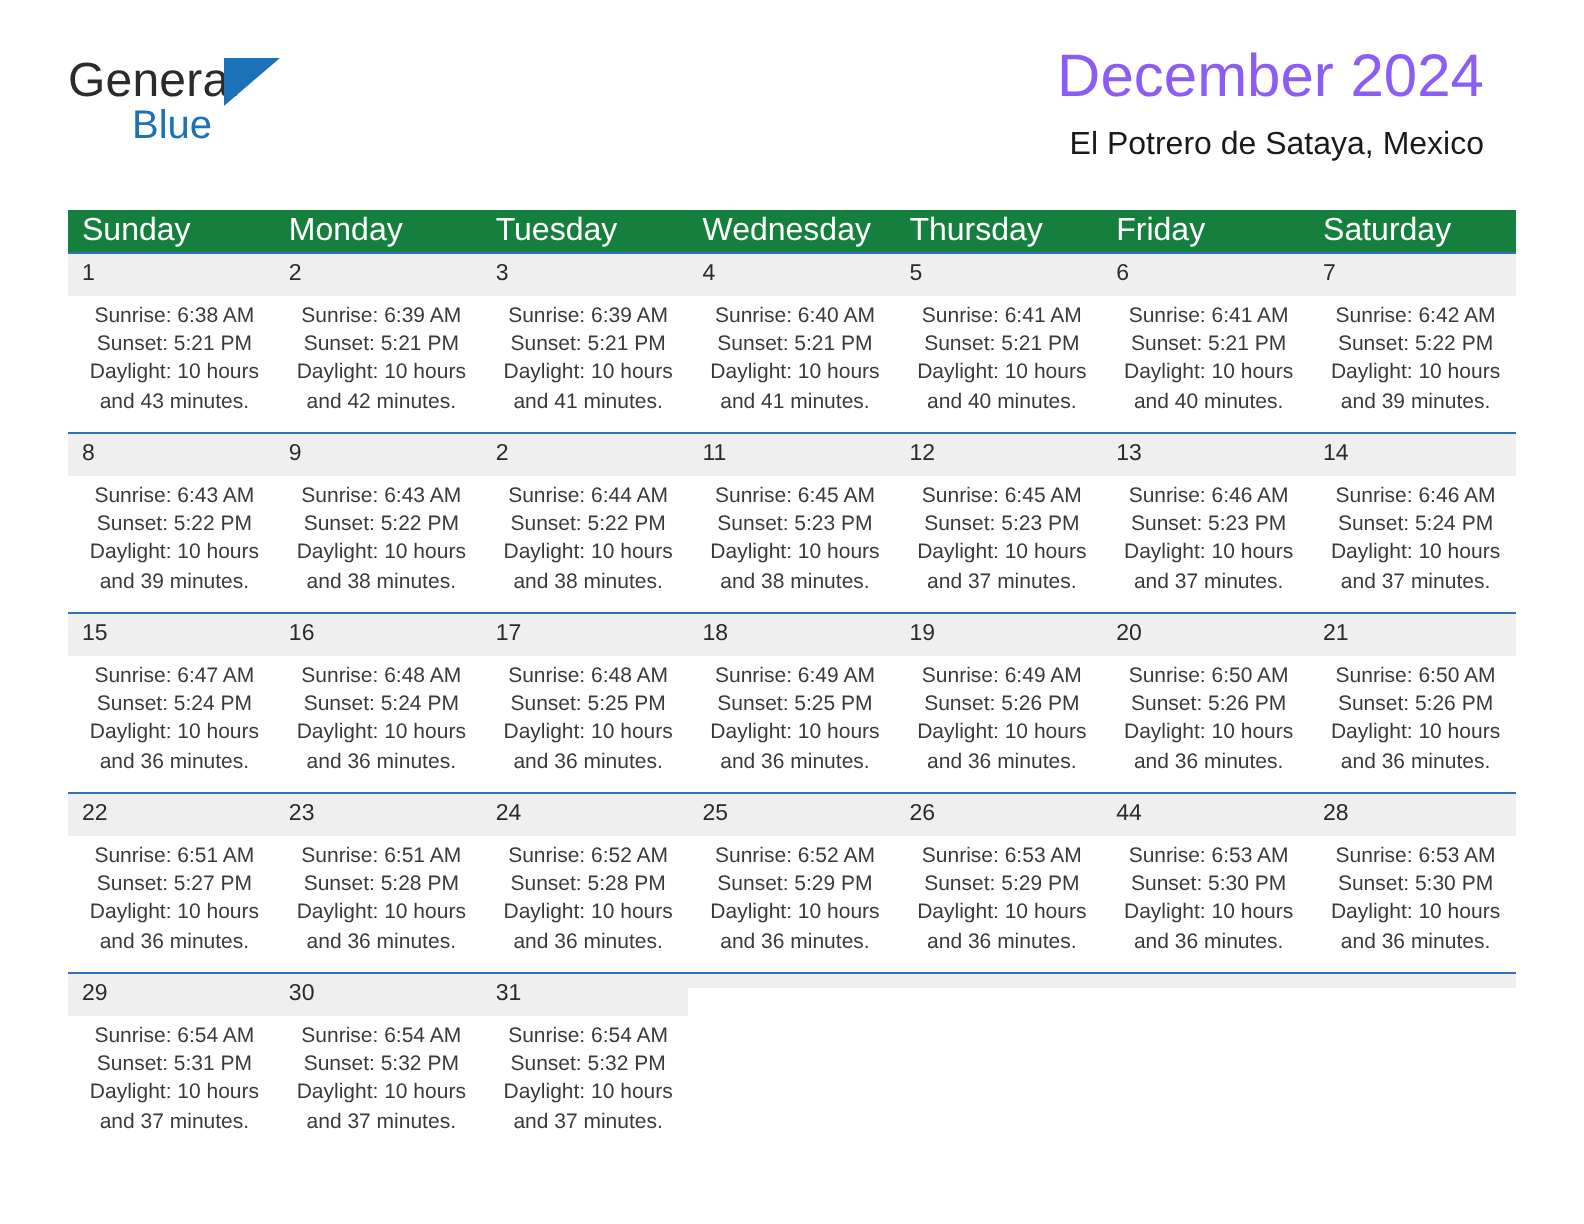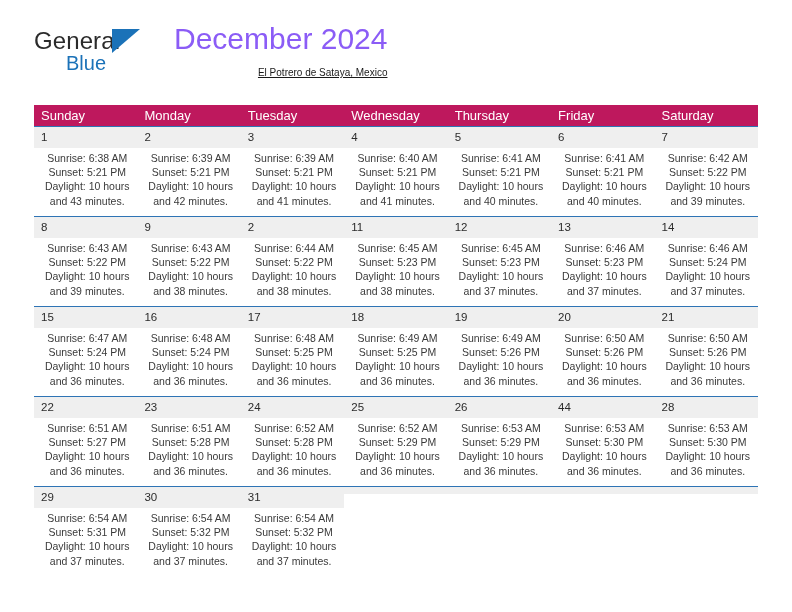--- a/index.html
+++ b/index.html
@@ -17,27 +17,28 @@
   .page {
     position: relative;
     width: 792px;
     height: 612px;
     box-sizing: border-box;
   }
 
   
   .top {
     position: absolute;
-    left: 0; right: 4px;
+    left: 0; right: 16px;
     top: 0;
     height: 100px;
     padding: 0 34px;
     box-sizing: border-box;
     display: flex;
     align-items: flex-start;
+    justify-content: space-between;
   }
 
   .brand {
     margin-top: 28px;
     position: relative;
     width: 140px;
     height: 52px;
     user-select: none;
   }
   .brand-general {
@@ -73,40 +74,39 @@
   }
   .month-title {
     font-size: 30px;
     font-weight: normal;
     color: #8b5cf6;
     line-height: 34px;
     white-space: nowrap;
   }
   .location {
     margin-top: 8px;
-    font-size: 10px;
+    font-size: 16px;
     color: #1a1a1a;
     line-height: 18px;
     white-space: nowrap;
-    text-decoration: underline;
   }
 
   
   .cal {
     position: absolute;
     left: 34px;
     top: 105px;
     width: 724px;
     border-collapse: collapse;
     table-layout: fixed;
   }
   .cal th {
-    background: #be185d;
+    background: #15803d;
     color: #ffffff;
-    font-size: 13px;
+    font-size: 16px;
     font-weight: normal;
     text-align: left;
     padding: 4px 0 4px 7px;
     height: 12px;
     line-height: 13px;
     border: none;
   }
   .cal td {
     vertical-align: top;
     padding: 0;

